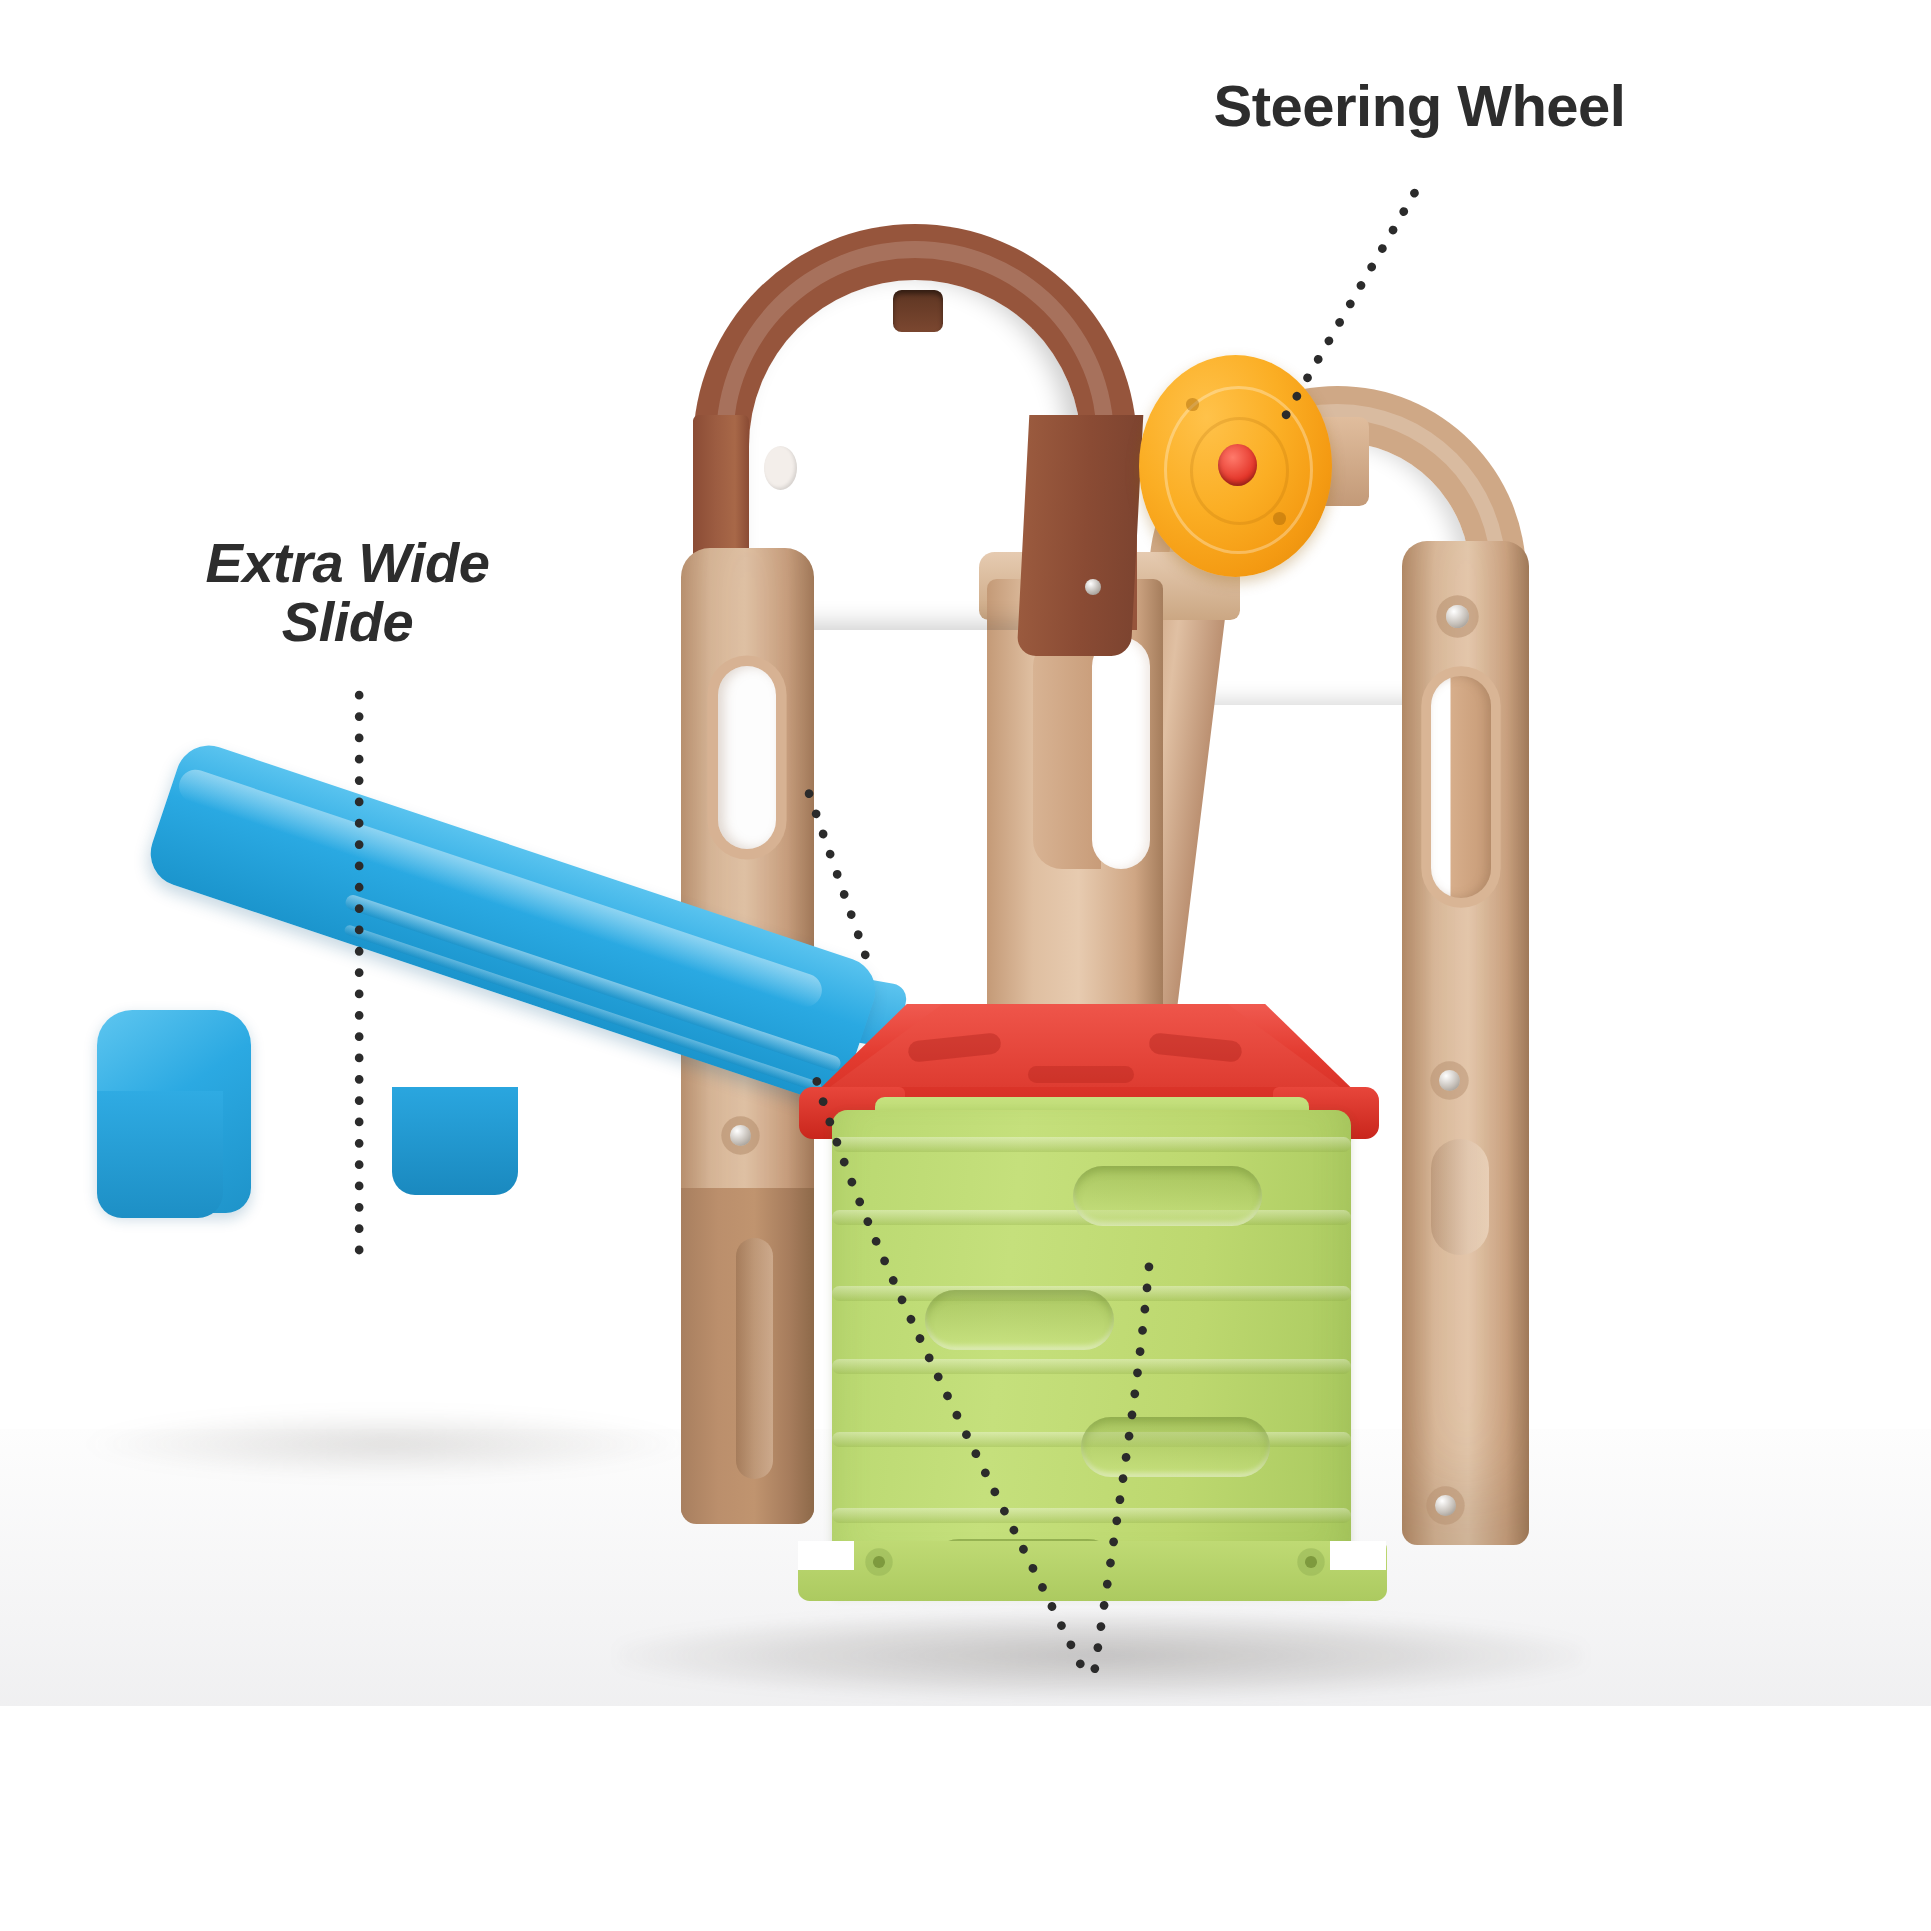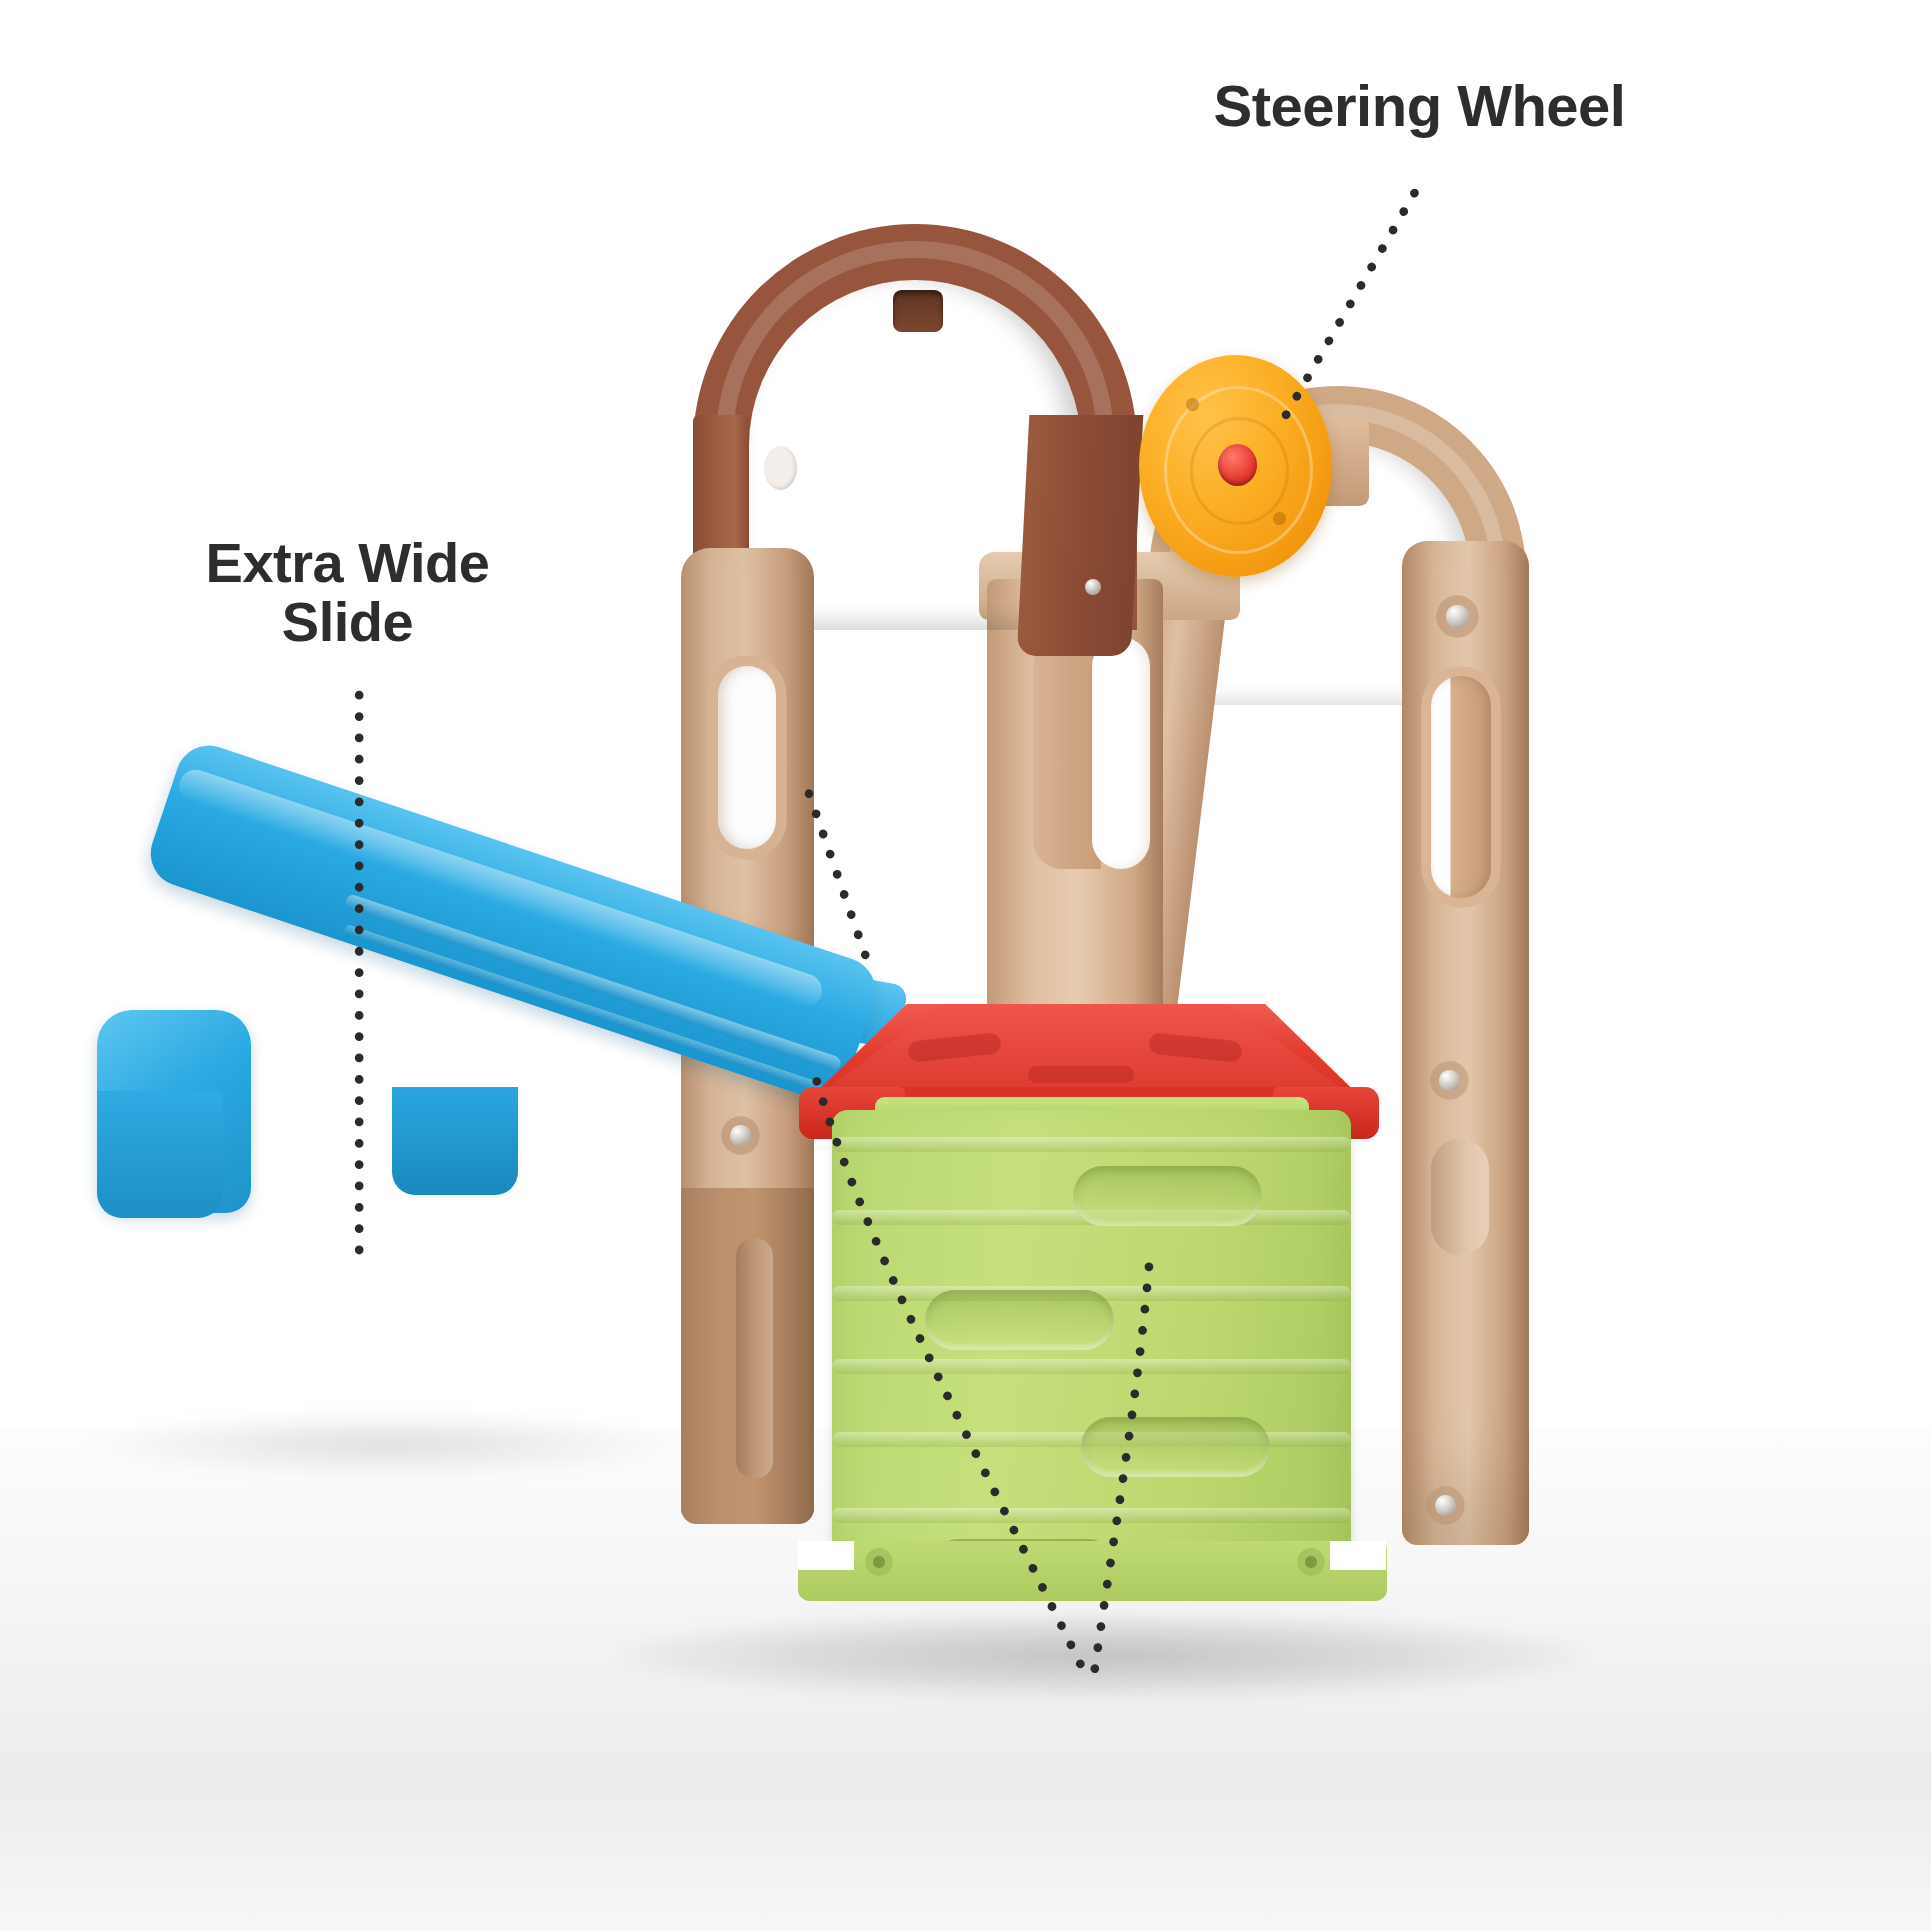--- a/index.html
+++ b/index.html
@@ -3,21 +3,21 @@
 <meta charset="utf-8">
 <title>Playset Feature Callouts</title>
 <style>
   html,body{margin:0;padding:0;}
   body{
     width:1931px;height:1931px;
     background:#ffffff;
     font-family:"Liberation Sans", sans-serif;
     overflow:hidden;
   }
-  #stage{position:relative;width:1931px;height:1931px;background:#ffffff;overflow:hidden;}
+  #stage{position:relative;width:1931px;height:1706px;background:#ffffff;overflow:hidden;}
 
   
   .floor{
     position:absolute;left:0;top:1429px;width:1931px;height:502px;
     background:linear-gradient(180deg,#fdfdfd 0%,#f4f4f5 38%,#ececee 70%,#f7f7f8 100%);
   }
   .floor-shadow{
     position:absolute;left:618px;top:1612px;width:966px;height:87px;
     background:radial-gradient(ellipse at 50% 50%, rgba(90,85,80,.30) 0%, rgba(90,85,80,.14) 45%, rgba(90,85,80,0) 75%);
     filter:blur(5.8px);
@@ -33,21 +33,21 @@
     position:absolute;
     color:#2d2d2d;
     font-weight:bold;
     letter-spacing:-0.5px;
     line-height:1.06;
     text-align:center;
     white-space:pre-line;
     text-shadow:0 1px 0 rgba(255,255,255,.6);
   }
   #label-steering{left:1120px;top:75px;width:599px;font-size:58px;text-align:center;}
-  #label-slide{left:116px;top:533px;width:463px;font-size:56px;}
+  #label-slide{left:116px;top:533px;width:463px;font-size:56px;font-style:italic;}
   #label-grip{left:753px;top:1717px;width:792px;font-size:56px;}
 
   
   #leaders{position:absolute;left:0;top:0;width:1931px;height:1931px;pointer-events:none;}
   .leader{
     fill:none;stroke:#2b2b2b;stroke-width:9;
     stroke-linecap:round;stroke-dasharray:0.1 22;
   }
 
   

